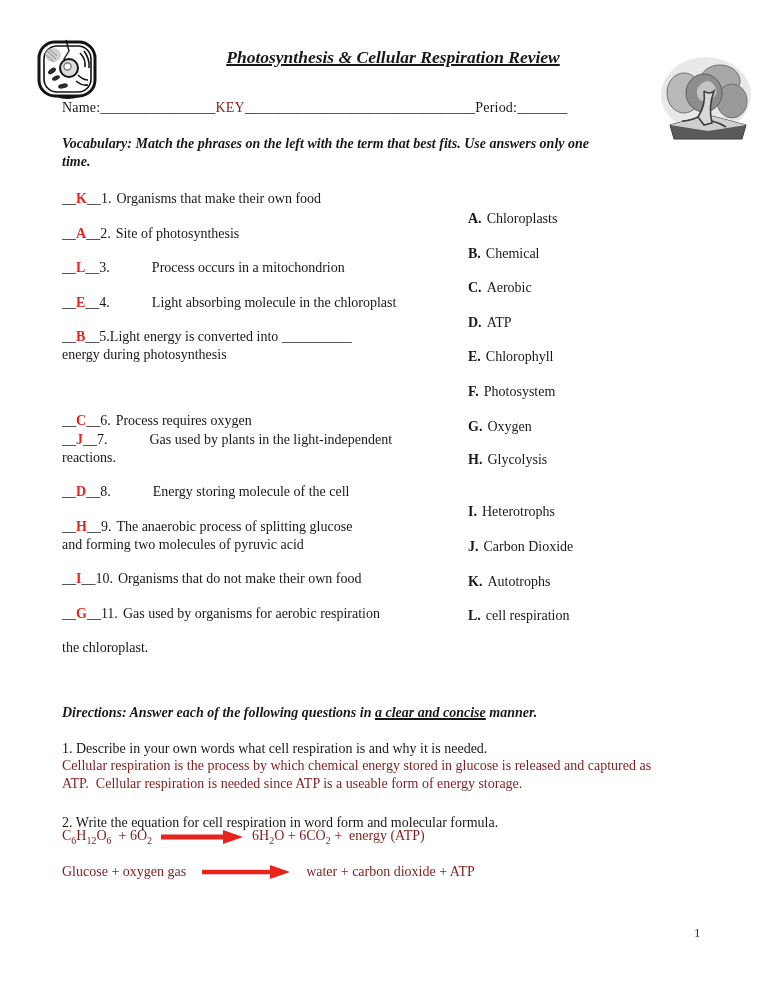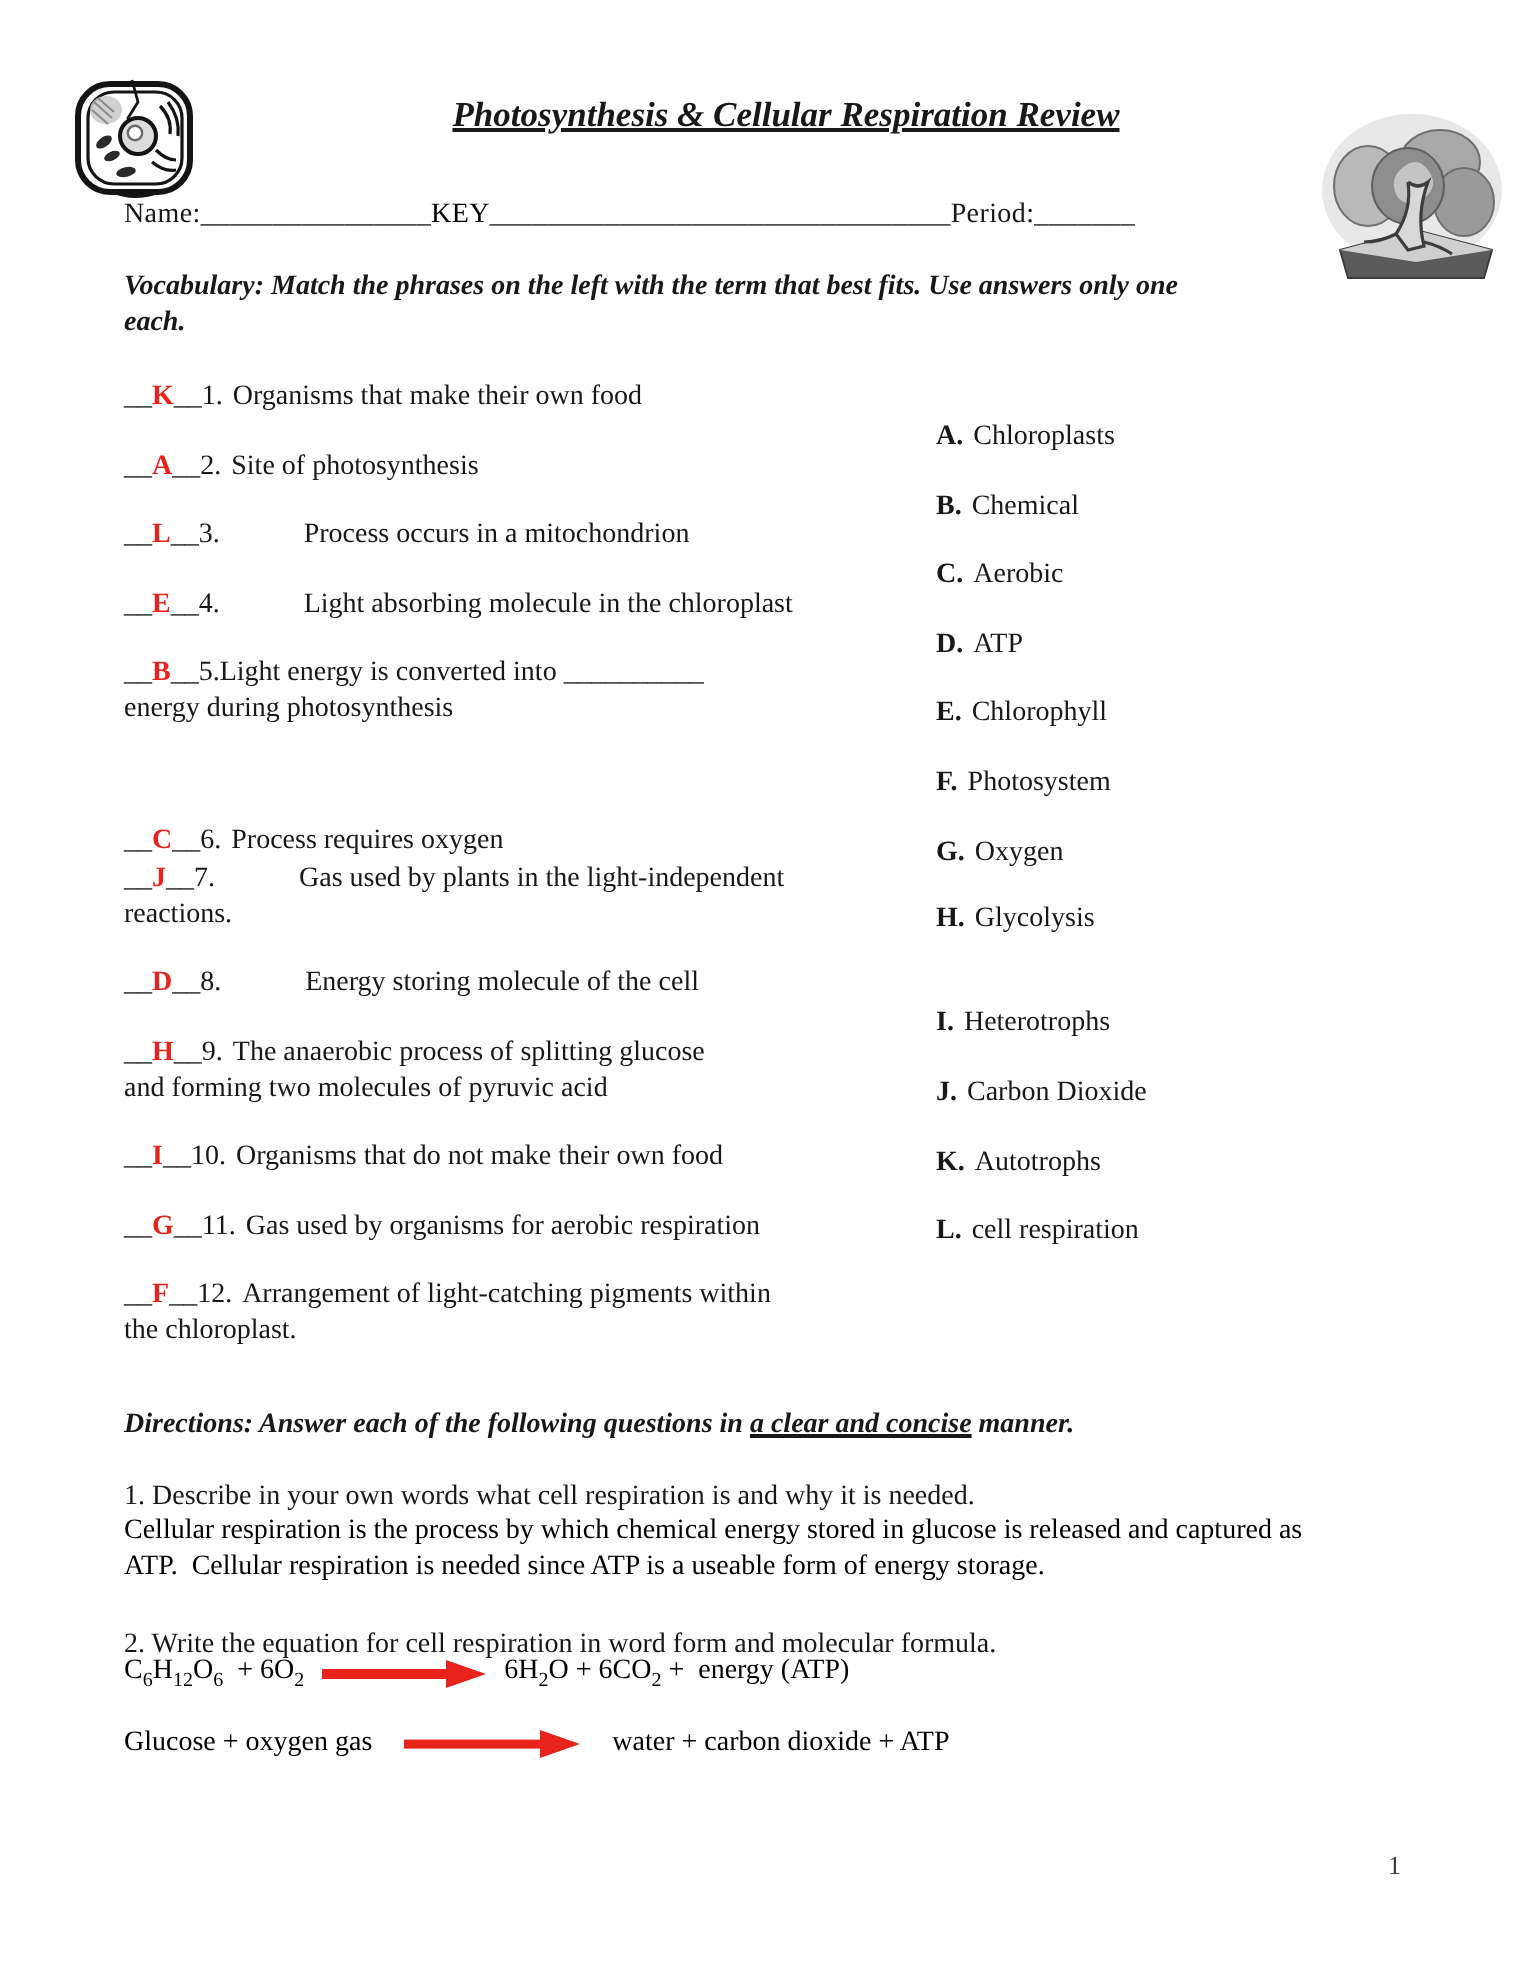--- a/index.html
+++ b/index.html
@@ -17,21 +17,21 @@
   .title{
     left:40px;right:22px;top:47px;
     text-align:center;
     font-size:17.5px;
     font-weight:bold;
     font-style:italic;
     text-decoration:underline;
     text-decoration-thickness:1.5px;
   }
   .nameline{left:62px;top:100px;white-space:nowrap;letter-spacing:.2px;}
-  .red{color:#000000;}
+  .red{color:#7f1d1d;}
   .vocab{left:62px;top:135px;font-weight:bold;font-style:italic;line-height:17.5px;}
   .mq{left:62px;line-height:17.5px;white-space:nowrap;}
   .ansletter{color:#e8231c;font-weight:bold;}
   .qnum{margin-left:0px;}
   .qtext{margin-left:5px;}
   .qtext.tabbed{margin-left:42px;}
   .qtext.nospace{margin-left:0;}
   .term{left:468px;line-height:17.5px;white-space:nowrap;margin-top:20px;}
   .term b{margin-right:5px;}
   .directions{left:62px;top:705px;font-weight:bold;font-style:italic;}
@@ -77,21 +77,21 @@
     <path d="M44 36 q2 14 -6 26 l6 8 l8 -2 q-4 -16 2 -32 q-5 4 -10 0" fill="#d8d8d8" stroke="#3d3d3d" stroke-width="1.6"></path>
     <path d="M38 62 q-8 4 -16 4 M52 66 q8 2 14 6" fill="none" stroke="#3d3d3d" stroke-width="1.6"></path>
   </svg>
 
   <div class="abs nameline">
     <span>Name:</span><span>________________</span><span class="red">KEY</span><span>________________________________</span><span>Period:</span><span>_______</span>
   </div>
 
   <div class="abs vocab">
     <div>Vocabulary: Match the phrases on the left with the term that best fits. Use answers only one</div>
-    <div>each.</div>
+    <div>time.</div>
   </div>
 
   <div class="abs mq" style="top:190px">
     <span>__</span><span class="ansletter">K</span><span>__</span><span class="qnum">1.</span><span class="qtext">Organisms that make their own food</span>
   </div>
   <div class="abs mq" style="top:225px">
     <span>__</span><span class="ansletter">A</span><span>__</span><span class="qnum">2.</span><span class="qtext">Site of photosynthesis</span>
   </div>
   <div class="abs mq" style="top:259px">
     <span>__</span><span class="ansletter">L</span><span>__</span><span class="qnum">3.</span><span class="qtext tabbed">Process occurs in a mitochondrion</span>
@@ -117,21 +117,20 @@
     <div><span>__</span><span class="ansletter">H</span><span>__</span><span class="qnum">9.</span><span class="qtext">The anaerobic process of splitting glucose</span></div>
     <div>and forming two molecules of pyruvic acid</div>
   </div>
   <div class="abs mq" style="top:570px">
     <span>__</span><span class="ansletter">I</span><span>__</span><span class="qnum">10.</span><span class="qtext">Organisms that do not make their own food</span>
   </div>
   <div class="abs mq" style="top:605px">
     <span>__</span><span class="ansletter">G</span><span>__</span><span class="qnum">11.</span><span class="qtext">Gas used by organisms for aerobic respiration</span>
   </div>
   <div class="abs mq" style="top:639px">
-    <div><span>__</span><span class="ansletter">F</span><span>__</span><span class="qnum">12.</span><span class="qtext">Arrangement of light-catching pigments within</span></div>
     <div>the chloroplast.</div>
   </div>
 
   <div class="abs term" style="top:190px"><b>A.</b><span>Chloroplasts</span></div>
   <div class="abs term" style="top:225px"><b>B.</b><span>Chemical</span></div>
   <div class="abs term" style="top:259px"><b>C.</b><span>Aerobic</span></div>
   <div class="abs term" style="top:294px"><b>D.</b><span>ATP</span></div>
   <div class="abs term" style="top:328px"><b>E.</b><span>Chlorophyll</span></div>
   <div class="abs term" style="top:363px"><b>F.</b><span>Photosystem</span></div>
   <div class="abs term" style="top:398px"><b>G.</b><span>Oxygen</span></div>

